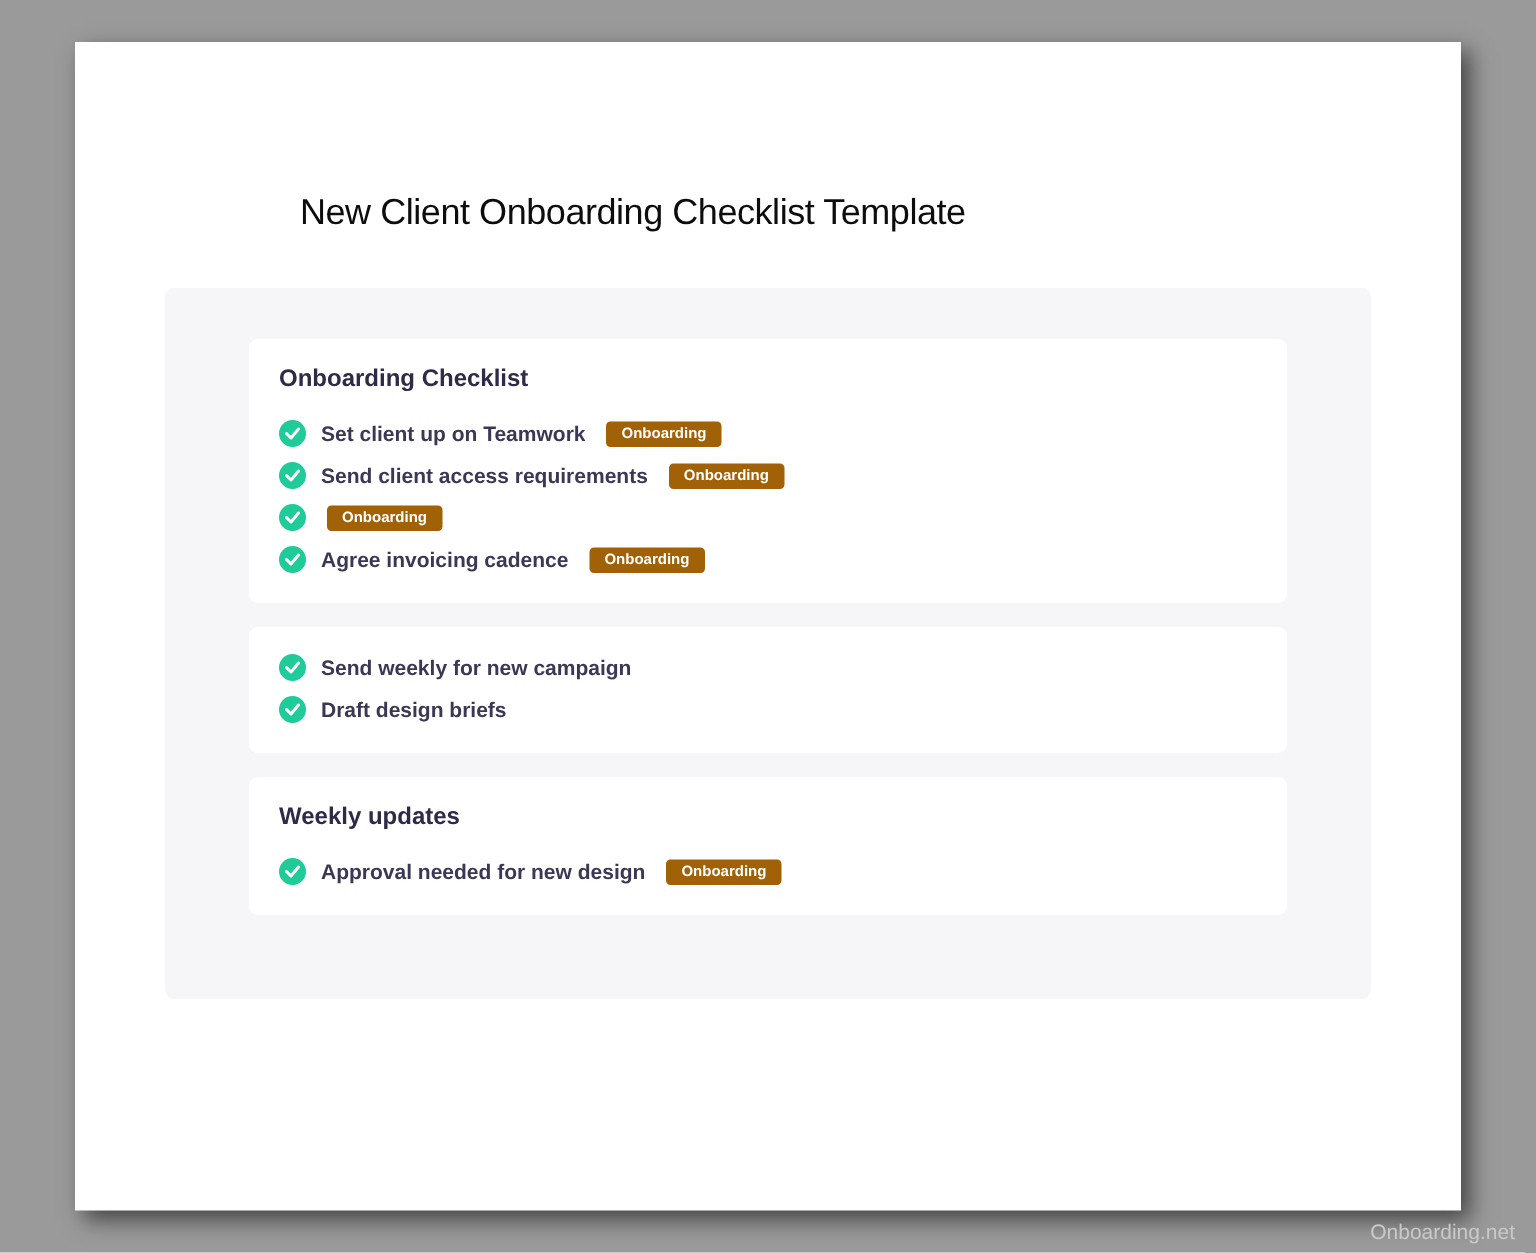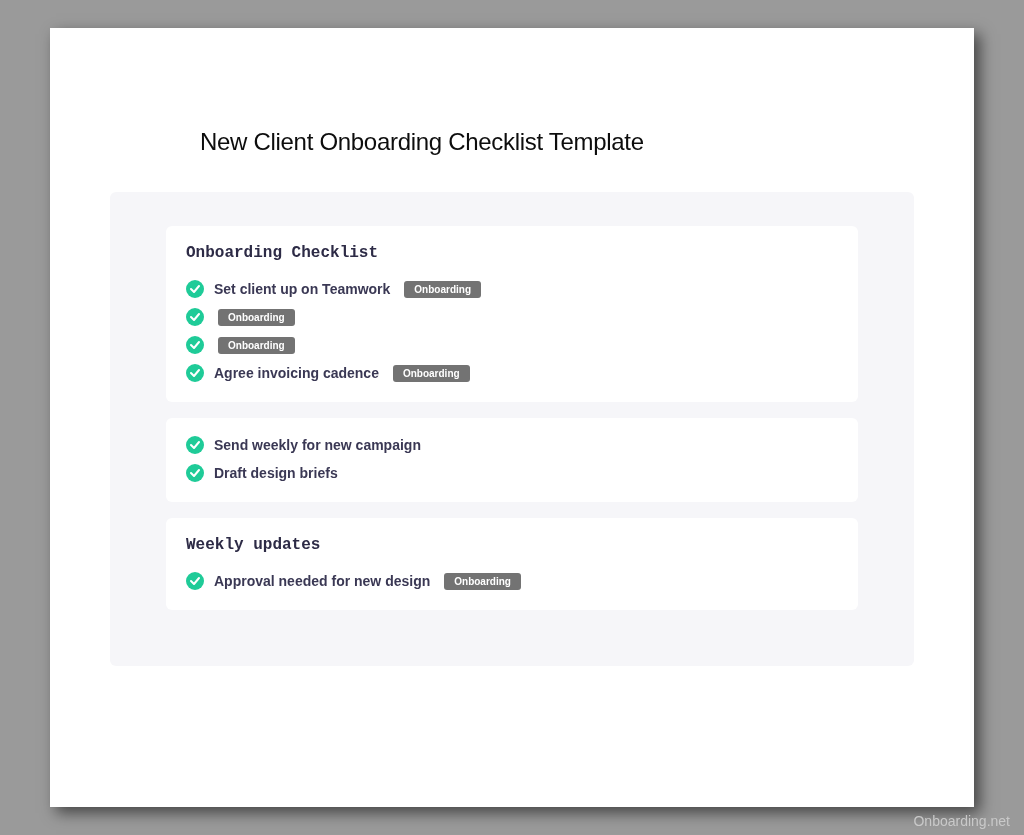--- a/index.html
+++ b/index.html
@@ -40,21 +40,20 @@
     background: #ffffff;
     border-radius: 6px;
     padding: 18px 20px 20px 20px;
     margin-bottom: 16px;
   }
   .card-title {
     color: #2d2b46;
     font-size: 16px;
     font-weight: 700;
     margin-bottom: 18px;
-    font-family: Liberation Mono, monospace;
   }
   .item {
     display: flex;
     align-items: center;
     gap: 10px;
     margin-bottom: 10px;
   }
   .item:last-child { margin-bottom: 0; }
   .check {
     width: 18px;
@@ -66,21 +65,21 @@
     align-items: center;
     justify-content: center;
   }
   .check svg { width: 10px; height: 10px; }
   .item-label {
     color: #3a3854;
     font-size: 14px;
     font-weight: 600;
   }
   .tag {
-    background: #737373;
+    background: #a16207;
     color: #ffffff;
     font-size: 10px;
     font-weight: 600;
     padding: 3px 10px;
     border-radius: 3px;
     margin-left: 4px;
     white-space: nowrap;
   }
   .watermark {
     position: absolute;
@@ -109,20 +108,21 @@
           </span>
         <span class="item-label">Set client up on Teamwork</span>
         <span class="tag">Onboarding</span>
       </div>
       <div class="item">
         <span class="check">
             <svg viewBox="0 0 10 10">
               <path d="M1 5 L4 8 L9 2" stroke="#fff" stroke-width="2" fill="none" stroke-linecap="round" stroke-linejoin="round"></path>
             </svg>
           </span>
+        <span class="item-label">Send client access requirements</span>
         <span class="tag">Onboarding</span>
       </div>
       <div class="item">
         <span class="check">
             <svg viewBox="0 0 10 10">
               <path d="M1 5 L4 8 L9 2" stroke="#fff" stroke-width="2" fill="none" stroke-linecap="round" stroke-linejoin="round"></path>
             </svg>
           </span>
         <span class="tag">Onboarding</span>
       </div>

